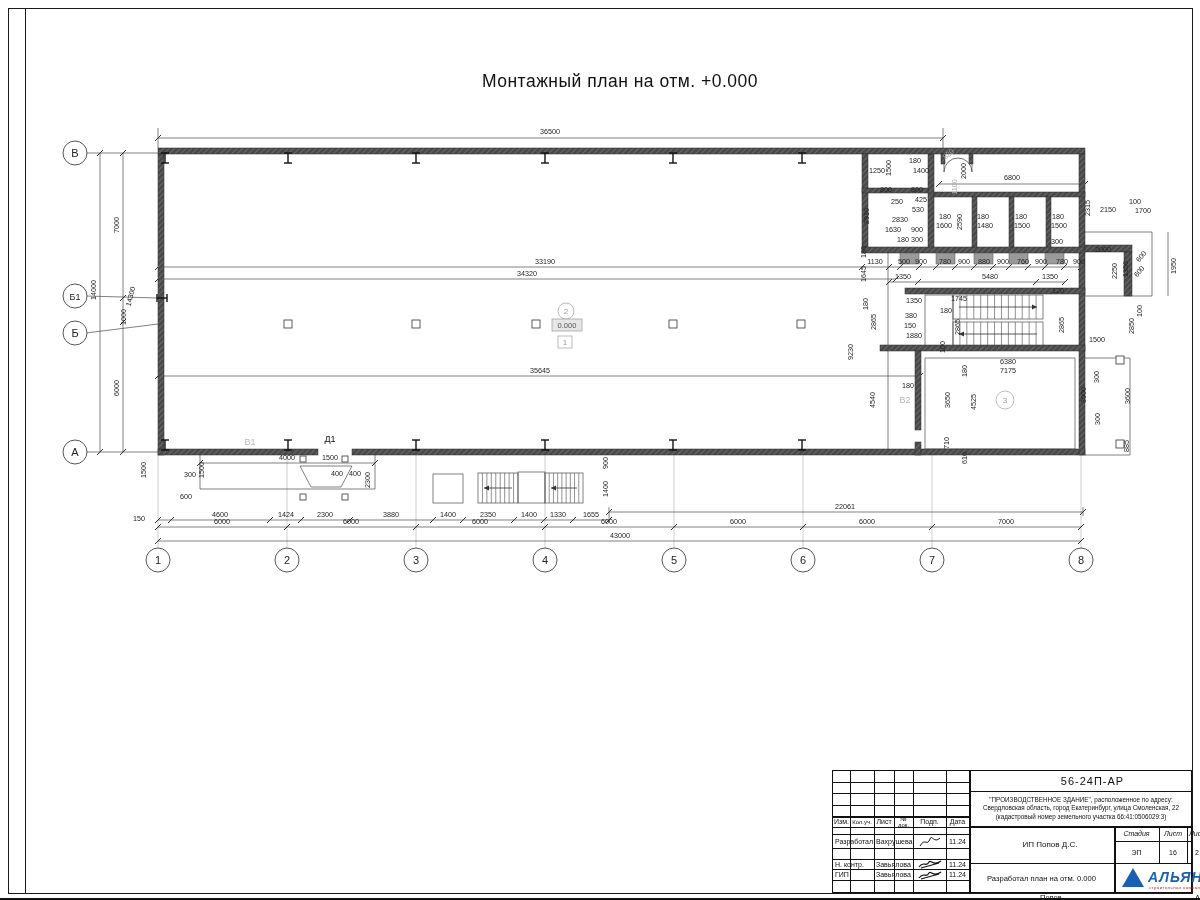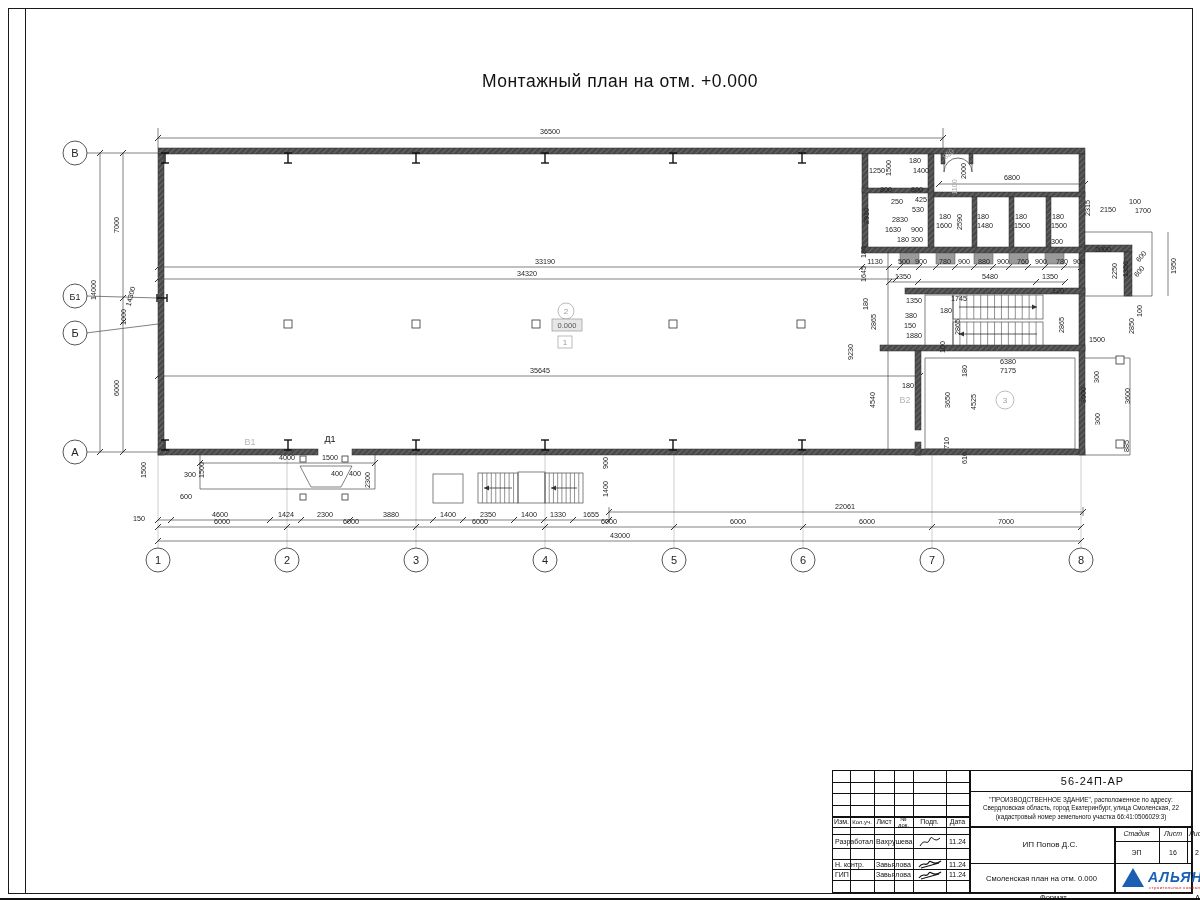--- a/index.html
+++ b/index.html
@@ -585,38 +585,38 @@
     <div class="hline" style="left:136px;top:55px;width:224px;height:1.5px"></div>
     <div class="cell big" style="left:136px;top:0;width:247px;height:20px">56-24П-АР</div>
     <div class="cell desc" style="left:138px;top:20px;width:220px;height:35px;flex-direction:column;justify-content:center">
       <div>"ПРОИЗВОДСТВЕННОЕ ЗДАНИЕ", расположенное по адресу:</div>
       <div>Свердловская область, город Екатеринбург, улица Смоленская, 22</div>
       <div>(кадастровый номер земельного участка 66:41:0506029:3)</div>
     </div>
     <div class="vline" style="left:281px;top:55px;height:68px;width:1.5px"></div>
     <div class="cell" style="left:136px;top:55px;width:162px;height:37px;font-size:8px">ИП Попов Д.С.</div>
     <div class="hline" style="left:136px;top:92px;width:145px"></div>
-    <div class="cell" style="left:136px;top:92px;width:145px;height:31px;font-size:7.6px">Смоленская план на отм. 0.000</div>
+    <div class="cell" style="left:136px;top:92px;width:145px;height:31px;font-size:7.6px">Разработал план на отм. 0.000</div>
 
     <div class="hline" style="left:281px;top:70px;width:79px"></div>
     <div class="hline" style="left:281px;top:92px;width:79px"></div>
     <div class="vline" style="left:326px;top:55px;height:37px"></div>
     <div class="vline" style="left:354px;top:55px;height:37px"></div>
     <div class="cell" style="left:281px;top:55px;width:45px;height:15px;font-style:italic">Стадия</div>
     <div class="cell" style="left:326px;top:55px;width:28px;height:15px;font-style:italic">Лист</div>
     <div class="cell" style="left:354px;top:55px;width:20px;height:15px;font-style:italic;justify-content:flex-start;padding-left:2px">Листов</div>
     <div class="cell" style="left:281px;top:70px;width:45px;height:22px">ЭП</div>
     <div class="cell" style="left:326px;top:70px;width:28px;height:22px">16</div>
     <div class="cell" style="left:354px;top:70px;width:20px;height:22px">2</div>
 
     <div class="abs" style="left:281px;top:92px;width:79px;height:31px;overflow:visible">
       <div class="logo-tri" style="left:8px;top:5px"></div>
       <div class="logo-txt" style="left:34px;top:6px">АЛЬЯНС</div>
       <div class="logo-sub" style="left:35px;top:22px">строительная компания</div>
     </div>
   </div>
 
   <div id="format">
-    <span>Формат</span>
+    <span>Попов</span>
     <span>А</span>
   </div>
   <div id="bottomedge"></div>
 </div>
 
 </body></html>

